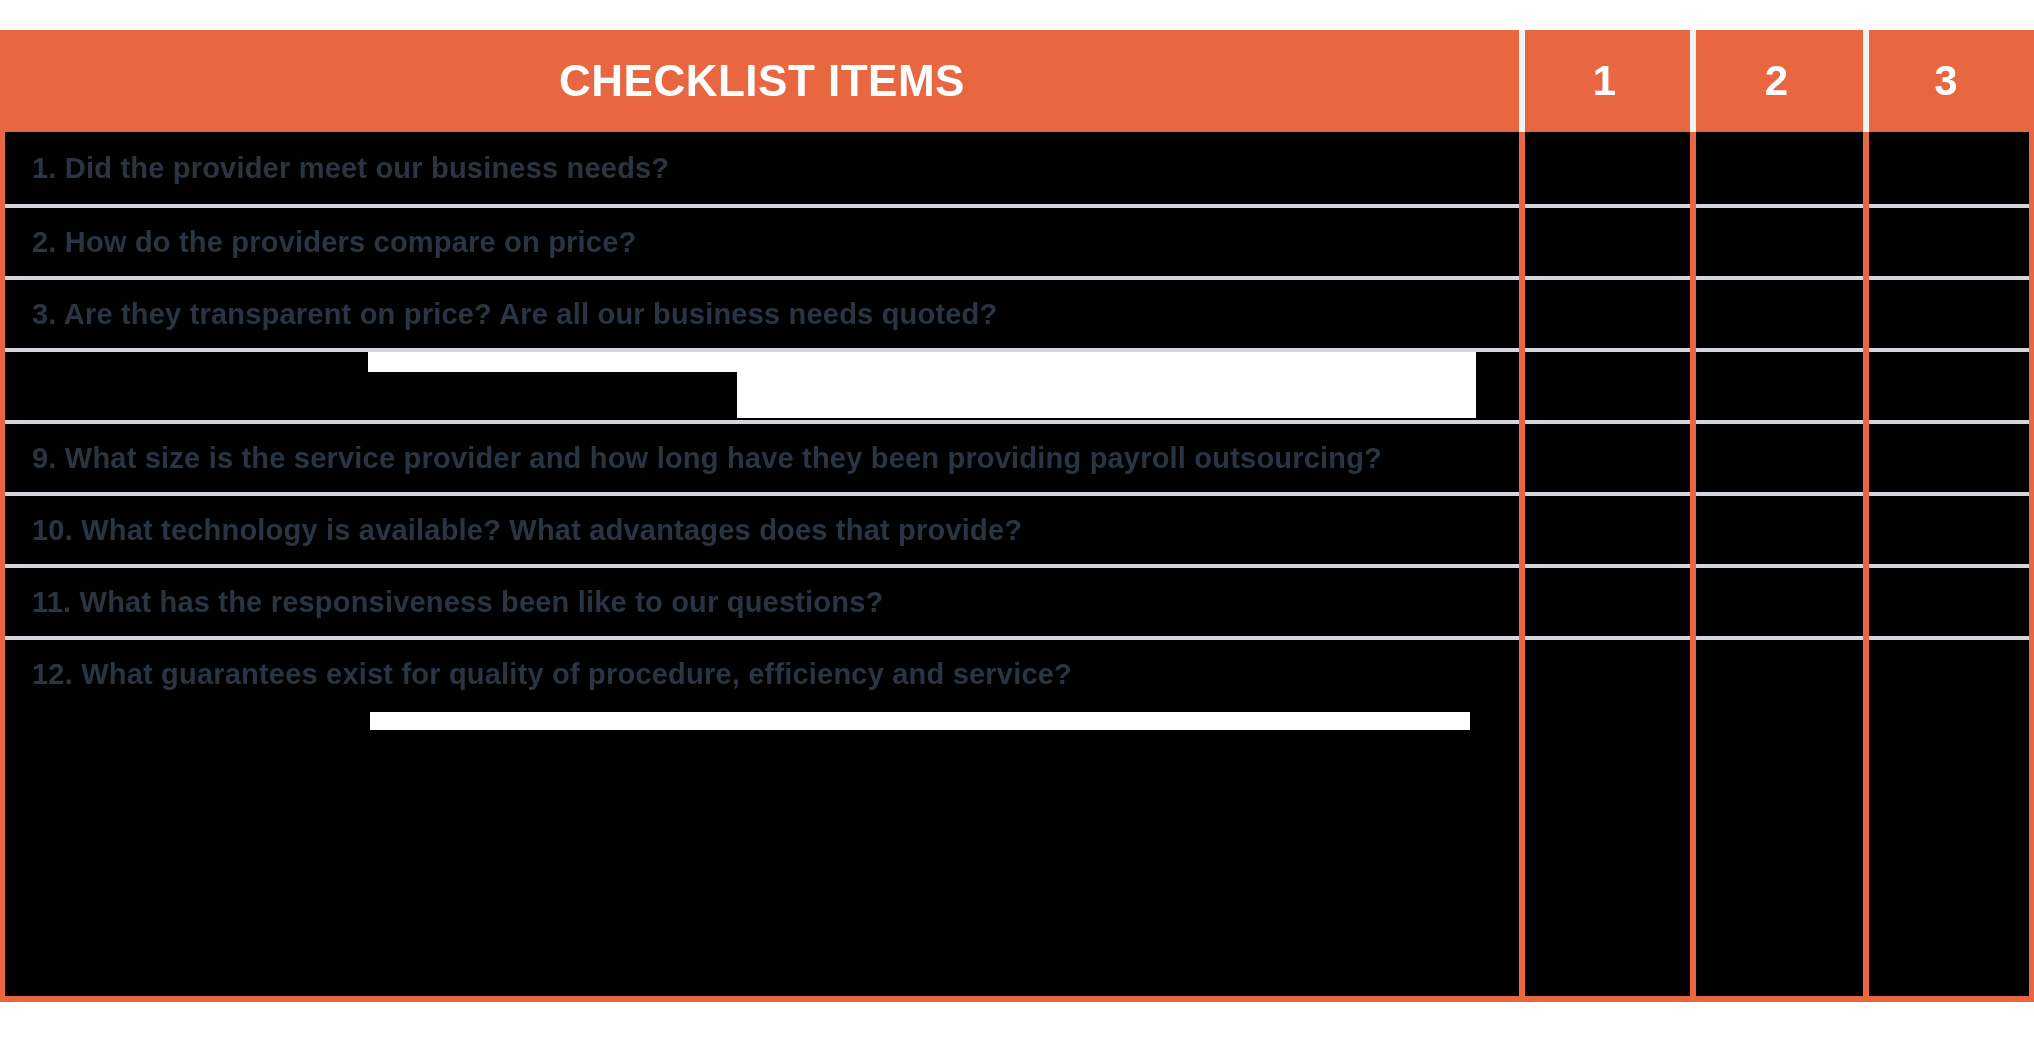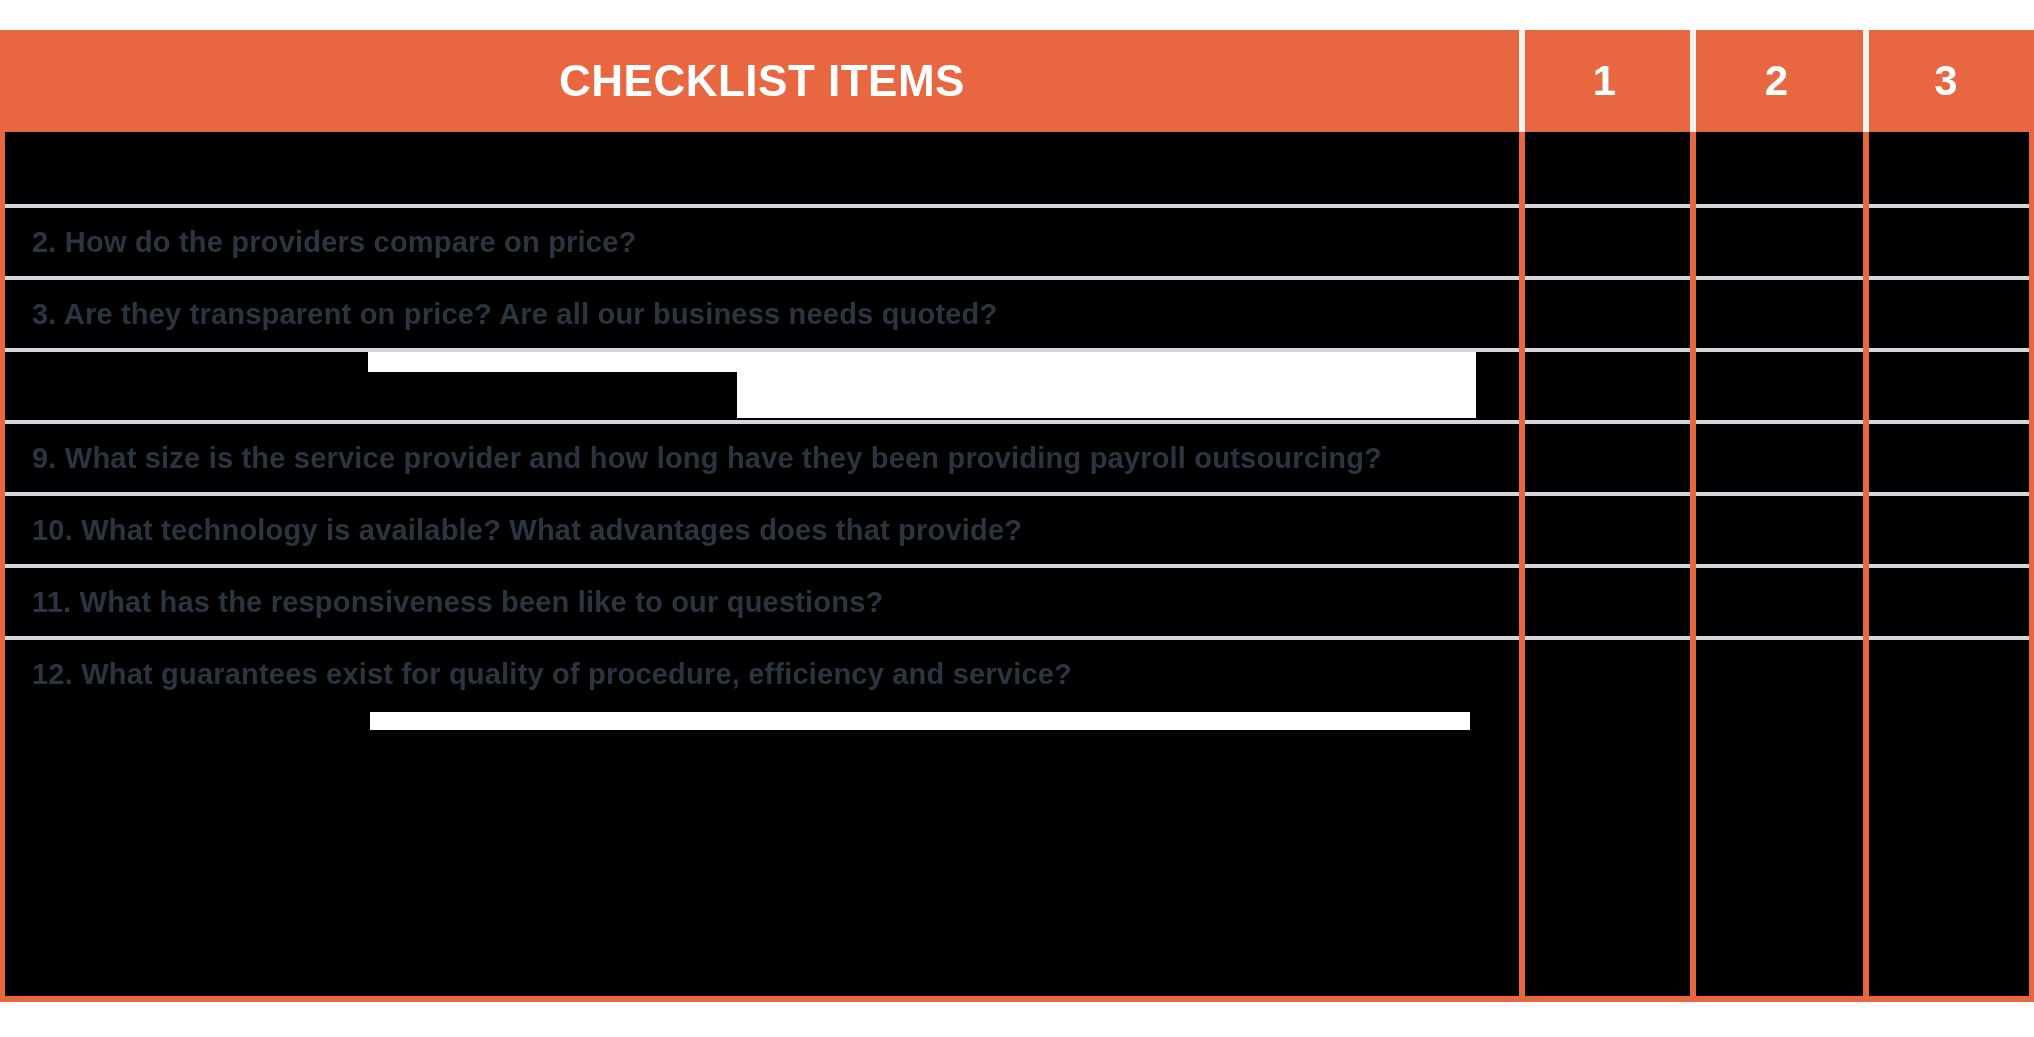--- a/index.html
+++ b/index.html
@@ -119,20 +119,21 @@
 
     <div class="grid-row header-row">
       <div class="header-title">CHECKLIST ITEMS</div>
       <div class="header-score">1</div>
       <div class="header-score">2</div>
       <div class="header-score">3</div>
     </div>
 
     <div>
       <div class="grid-row body-row">
+        <div class="q-cell">1. Did the provider meet our business needs?</div>
         <div class="score-cell"></div>
         <div class="score-cell"></div>
         <div class="score-cell"></div>
       </div>
       <div class="grid-row body-row">
         <div class="q-cell">2. How do the providers compare on price?</div>
         <div class="score-cell"></div>
         <div class="score-cell"></div>
         <div class="score-cell"></div>
       </div>

